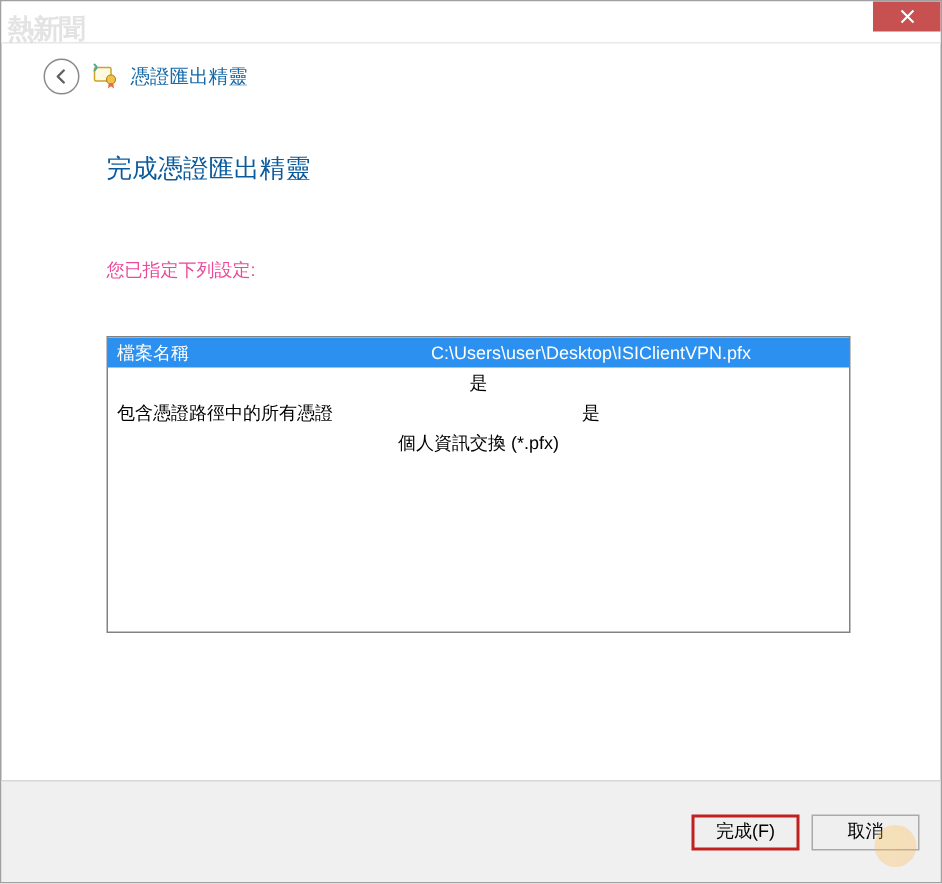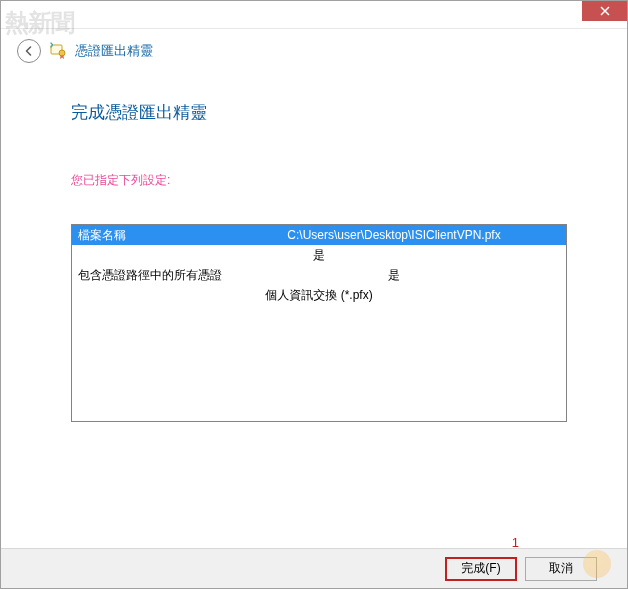--- a/index.html
+++ b/index.html
@@ -32,21 +32,21 @@
     color: #fff;
     display: flex; align-items: center; justify-content: center;
     font-size: 12px;
     cursor: pointer;
   }
   .close-btn svg { width: 10px; height: 10px; }
   
   .header {
     display: flex;
     align-items: center;
-    padding: 10px 16px 8px 16px;
+    padding: 10px 16px 8px 28px;
     gap: 8px;
     color: #1a6fb0;
     font-size: 13px;
   }
   .back-circle {
     width: 24px; height: 24px;
     border: 1px solid #8a8a8a;
     border-radius: 50%;
     display: flex; align-items: center; justify-content: center;
     color: #606060;
@@ -98,27 +98,27 @@
   .settings-row.selected {
     background: #2b90ef;
     color: #fff;
   }
   .col-key { width: 150px; flex-shrink: 0; }
   .col-val { flex: 1; white-space: nowrap; overflow: hidden; text-overflow: clip; text-align: center; }
   
   .footer {
     position: absolute;
     bottom: 0; left: 0; right: 0;
-    height: 40px;
+    height: 68px;
     background: #f0f0f0;
     border-top: 1px solid #d8d8d8;
     display: flex;
     align-items: center;
     justify-content: flex-end;
-    padding: 0 30px;
+    padding: 0 14px;
     gap: 8px;
   }
   .btn {
     min-width: 72px;
     height: 24px;
     background: #efefef;
     border: 1px solid #aaa;
     font-size: 12px;
     cursor: pointer;
     padding: 0 10px;
@@ -131,21 +131,21 @@
     right: 108px;
     bottom: 38px;
     color: #c02020;
     font-size: 13px;
     pointer-events: none;
   }
   
   .wm-logo {
     position: absolute;
     top: 6px; left: 4px;
-    font-size: 24px;
+    font-size: 18px;
     font-weight: bold;
     color: rgba(100,100,100,0.18);
     letter-spacing: -1px;
     pointer-events: none;
     font-family: "Arial Black", sans-serif;
   }
   .wm-circle {
     position: absolute;
     right: 16px; bottom: 10px;
     width: 28px; height: 28px;

